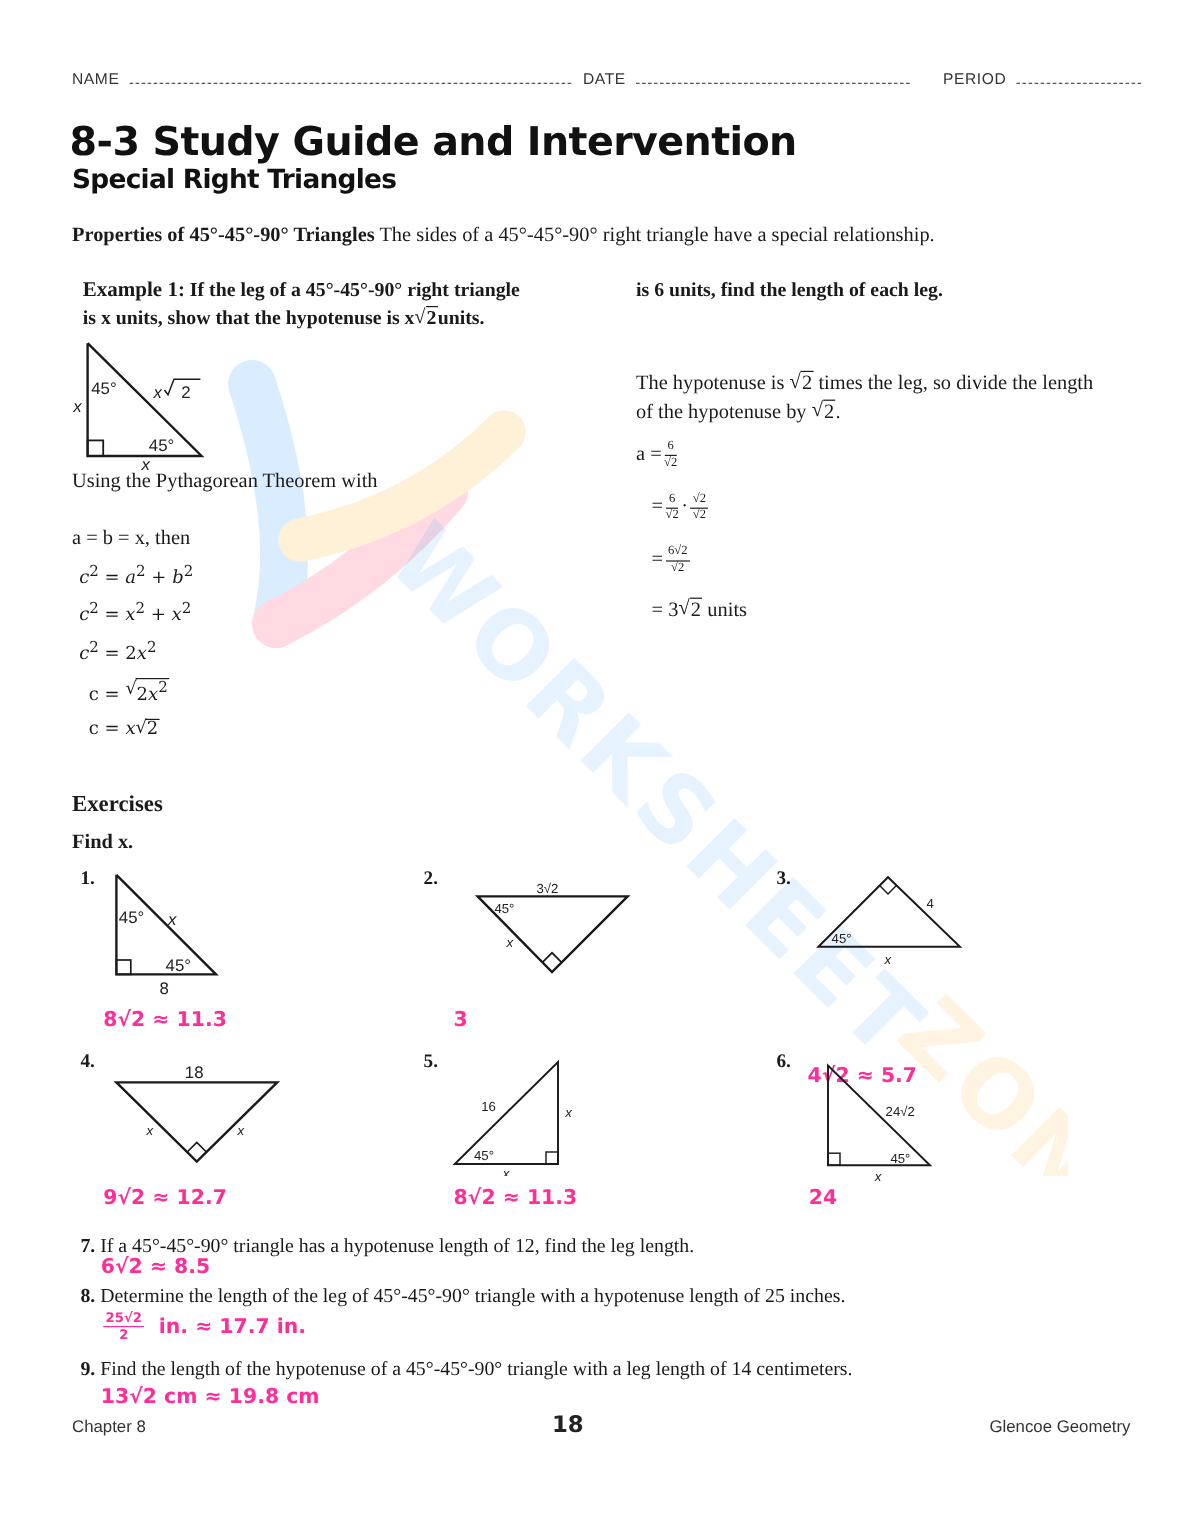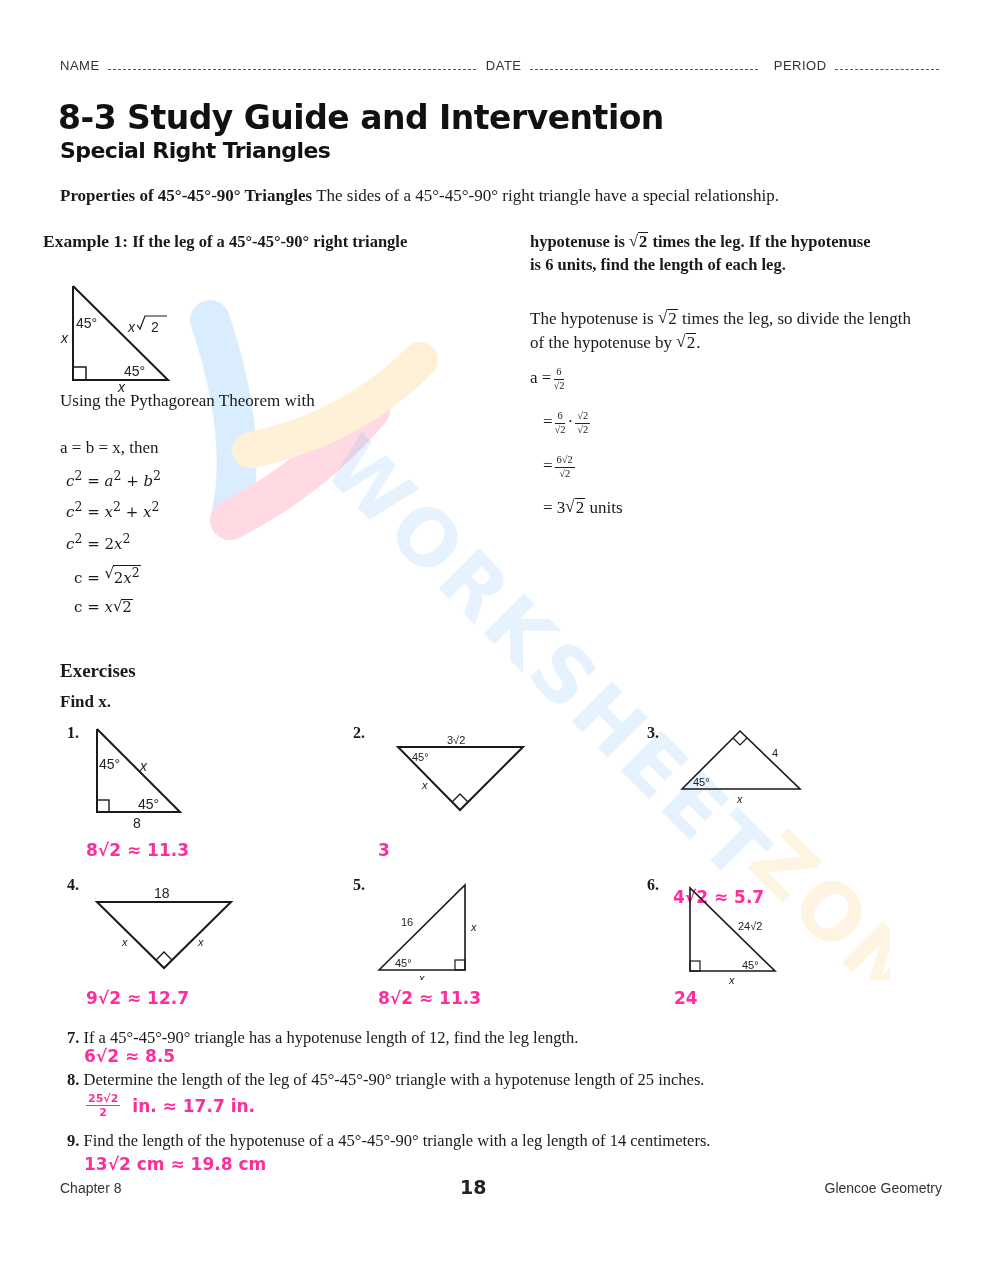--- a/index.html
+++ b/index.html
@@ -56,33 +56,34 @@
   </g>
   <text x="150" y="210" transform="rotate(45 150 210)" font-family="DejaVu Sans, sans-serif" font-weight="bold" font-size="78" fill="#3aa0ff" opacity="0.12" letter-spacing="4">WORKSHEET</text>
   <text x="575" y="605" transform="rotate(45 575 605)" font-family="DejaVu Sans, sans-serif" font-weight="bold" font-size="78" fill="#ffb030" opacity="0.14" letter-spacing="4">ZONE</text>
 </svg>
 
 <div class="abs hdr lsans">
   <span>NAME</span>
   <span class="blank" style="width:368px;"></span>
   <span>DATE</span>
   <span class="blank" style="width:228px;"></span>
-  <span style="margin-left:6px;">PERIOD</span>
+  <span style="margin-left:18px;">PERIOD</span>
   <span class="blank" style="width:104px;"></span>
 </div>
 
 <div class="abs title sans">8-3 Study Guide and Intervention</div>
 <div class="abs subtitle sans">Special Right Triangles</div>
 
 <div class="abs props">
   <b>Properties of 45°-45°-90° Triangles</b><span> The sides of a 45°-45°-90° right triangle have a special relationship.</span>
 </div>
 
-<div class="abs ex-head" style="top:230px; left:43px; width:440px;">
+<div class="abs ex-head" style="top:230px; left:69px; width:440px;">
   <div><span class="lbl">Example 1:</span> <span>If the leg of a 45°-45°-90° right triangle</span></div>
+  <div><span>is x units, show that the hypotenuse is x</span><span class="sqrt"><span>2</span></span><span>units.</span></div>
 </div>
 
 <svg class="abs" style="top:282px; left:56px;" width="130" height="110">
   <polyline points="17,4 17,98 112,98 17,4" fill="none" stroke="#1a1a1a" stroke-width="2"></polyline>
   <rect x="17" y="85" width="13" height="13" fill="none" stroke="#1a1a1a" stroke-width="1.5"></rect>
   <text class="tri-label" x="20" y="46">45°</text>
   <text class="tri-label" x="68" y="94">45°</text>
   <text class="tri-label" x="5" y="61" font-style="italic">x</text>
   <text class="tri-label" x="62" y="110" font-style="italic">x</text>
   <text class="tri-label" x="72" y="50" font-style="italic">x</text>
@@ -93,21 +94,20 @@
 <div class="abs body-text" style="top:389px; left:60px;">Using the Pythagorean Theorem with</div>
 <div class="abs body-text" style="top:436px; left:60px;">a = b = x, then</div>
 
 <div class="abs math" style="top:468px; left:66px;"><i>c</i><sup>2</sup> = <i>a</i><sup>2</sup> + <i>b</i><sup>2</sup></div>
 <div class="abs math" style="top:499px; left:66px;"><i>c</i><sup>2</sup> = <i>x</i><sup>2</sup> + <i>x</i><sup>2</sup></div>
 <div class="abs math" style="top:531px; left:66px;"><i>c</i><sup>2</sup> = 2<i>x</i><sup>2</sup></div>
 <div class="abs math" style="top:565px; left:74px;">c = <span class="sqrt"><span>2<i>x</i><sup>2</sup></span></span></div>
 <div class="abs math" style="top:598px; left:74px;">c = <i>x</i><span class="sqrt"><span>2</span></span></div>
 
 <div class="abs ex-head" style="top:230px; left:530px; width:420px;">
-  <div><span>hypotenuse is </span><span class="sqrt"><span>2</span></span><span> times the leg. If the hypotenuse</span></div>
   <div>is 6 units, find the length of each leg.</div>
 </div>
 
 <div class="abs body-text" style="top:307px; left:530px; width:420px;">
   <div><span>The hypotenuse is </span><span class="sqrt"><span>2</span></span><span> times the leg, so divide the length</span></div>
   <div><span>of the hypotenuse by </span><span class="sqrt"><span>2</span></span><span>.</span></div>
 </div>
 
 <div class="abs body-text" style="top:366px; left:530px;">
   <span>a =</span><span class="frac">

